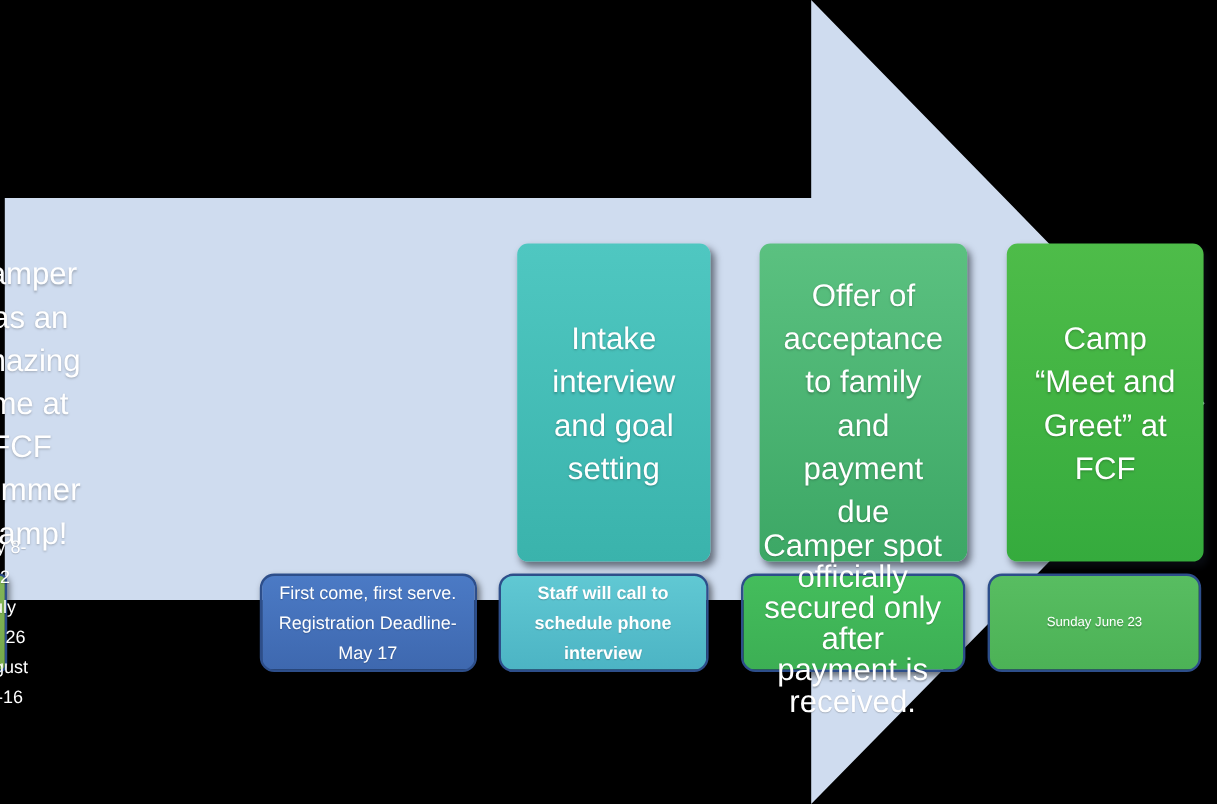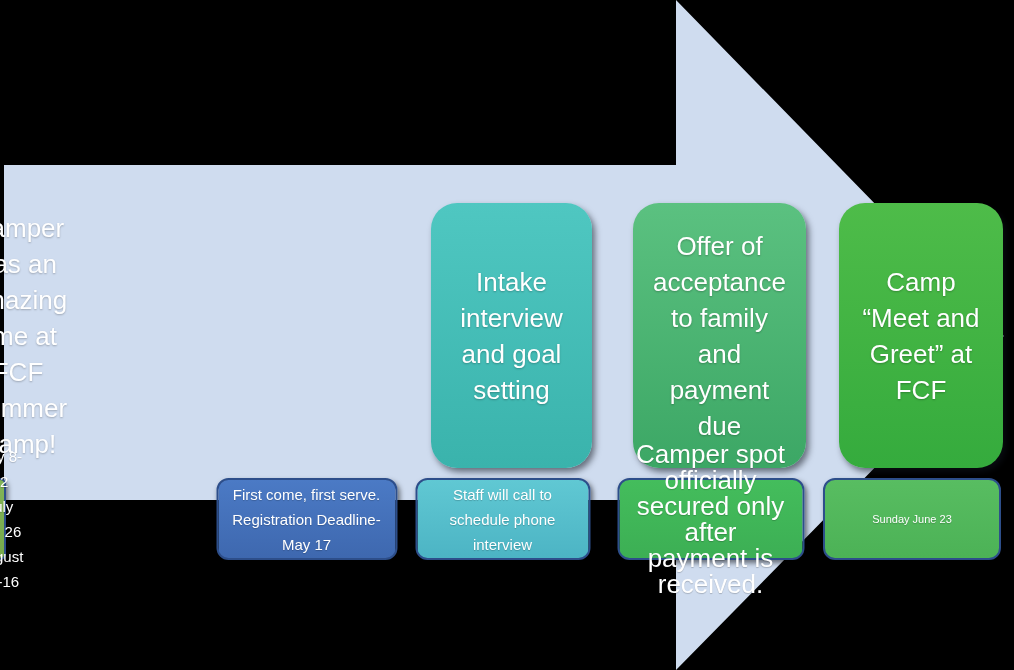--- a/index.html
+++ b/index.html
@@ -12,21 +12,21 @@
   }
   .arrow-svg{position:absolute;left:0;top:0;}
   .step{position:absolute;top:0;height:670px;}
   .step:nth-child(1){left:9px;width:189px;}
   .step:nth-child(2){left:214px;width:185px;}
   .step:nth-child(3){left:413px;width:179px;}
   .step:nth-child(4){left:615px;width:191px;}
   .step:nth-child(5){left:821px;width:182px;}
   .card{
     position:absolute;top:203px;left:18px;right:0;height:265px;
-    border-radius:26px;
+    border-radius:9px;
     display:flex;align-items:center;justify-content:center;
     text-align:center;
     box-shadow:3px 4px 6px rgba(15,20,30,.55);
   }
   .card-text{
     white-space:pre-line;
     color:#fff;
     font-size:26px;line-height:36px;
     text-shadow:0 1px 2px rgba(0,0,0,.25);
   }
@@ -69,21 +69,21 @@
   </div>
 
   <div class="step">
     <div class="card" style="background: linear-gradient(rgb(79, 199, 193), rgb(58, 179, 172));">
       <span class="card-text" style="color: rgb(255, 255, 255);">Intake
 interview
 and goal
 setting</span>
     </div>
     <div class="sub" style="background: linear-gradient(rgb(96, 200, 211), rgb(76, 180, 196)); border-color: rgb(45, 78, 138);">
-      <span class="sub-text" style="color: rgb(255, 255, 255);">Staff will call to
+      <span class="sub-text" style="color: rgb(255, 255, 255); font-weight: bold;">Staff will call to
 schedule phone
 interview</span>
     </div>
   </div>
 
   <div class="step">
     <div class="card" style="background: linear-gradient(rgb(91, 193, 128), rgb(60, 167, 101));">
       <span class="card-text" style="color: rgb(255, 255, 255);">Offer of
 acceptance
 to family

